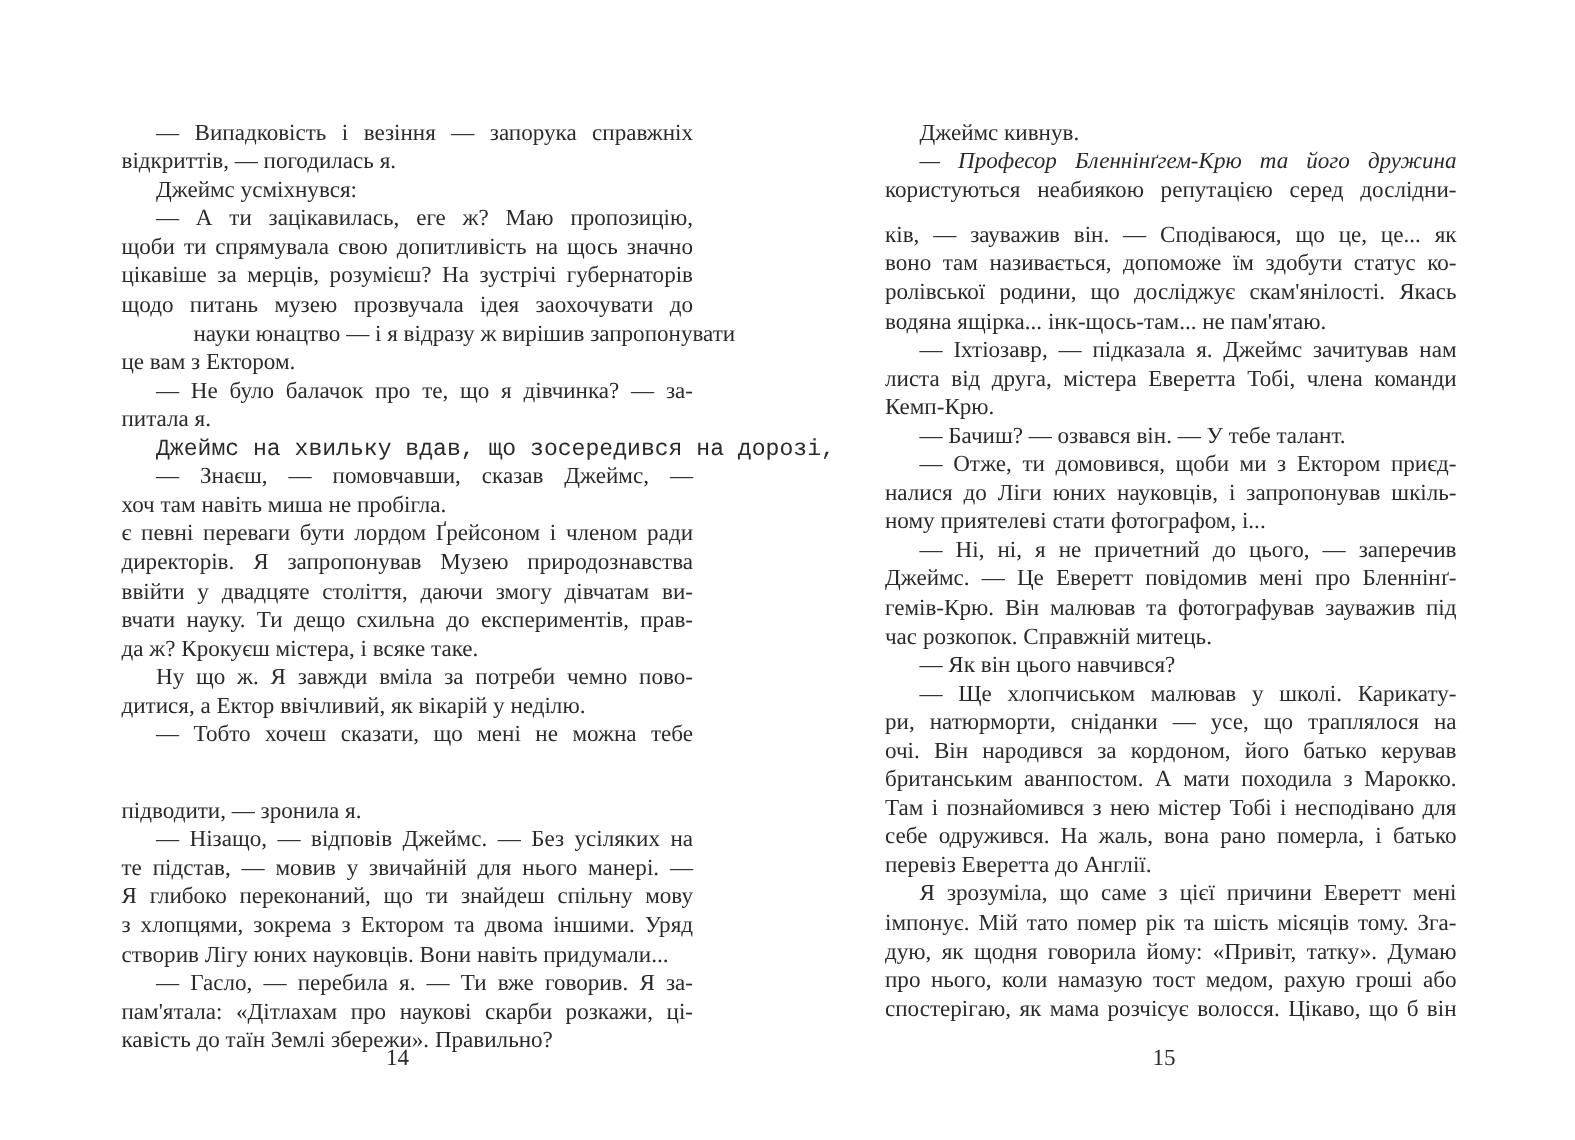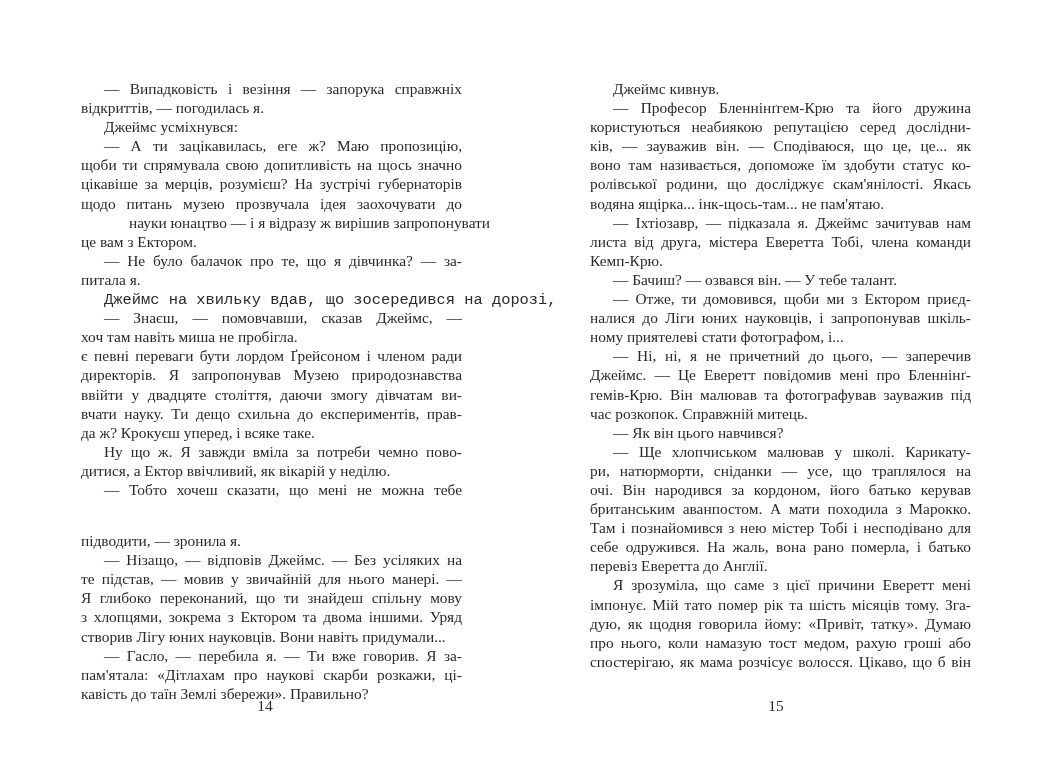--- a/index.html
+++ b/index.html
@@ -38,39 +38,39 @@
     <div class="line last" style="white-space: nowrap;">це вам з Ектором.</div>
     <div class="line indent" style="white-space: nowrap; text-align: left;"><span style="white-space: nowrap; word-spacing: 0px;">— Не було балачок про те, що я дівчинка? — за-</span></div>
     <div class="line last" style="white-space: nowrap;">питала я.</div>
     <div class="line indent" style="white-space: nowrap; text-align: left;"><span style="white-space: nowrap; word-spacing: 0px; font-family: Liberation Mono, monospace;">Джеймс на хвильку вдав, що зосередився на дорозі,</span></div>
     <div class="line indent" style="white-space: nowrap; text-align: left;"><span style="white-space: nowrap; word-spacing: 0px;">— Знаєш, — помовчавши, сказав Джеймс, —</span></div>
     <div class="line last" style="white-space: nowrap;">хоч там навіть миша не пробігла.</div>
     <div class="line" style="white-space: nowrap; text-align: right;"><span style="white-space: nowrap; word-spacing: 0px;">є певні переваги бути лордом Ґрейсоном і членом ради</span></div>
     <div class="line" style="white-space: nowrap; text-align: left;"><span style="white-space: nowrap; word-spacing: 0px;">директорів. Я запропонував Музею природознавства</span></div>
     <div class="line" style="white-space: nowrap; text-align: left;"><span style="white-space: nowrap; word-spacing: 0px;">ввійти у двадцяте століття, даючи змогу дівчатам ви-</span></div>
     <div class="line" style="white-space: nowrap; text-align: left;"><span style="white-space: nowrap; word-spacing: 0px;">вчати науку. Ти дещо схильна до експериментів, прав-</span></div>
-    <div class="line last" style="white-space: nowrap;">да ж? Крокуєш уперед, і всяке таке.</div>
+    <div class="line last" style="white-space: nowrap;">да ж? Крокуєш містера, і всяке таке.</div>
     <div class="line indent" style="white-space: nowrap; text-align: left;"><span style="white-space: nowrap; word-spacing: 0px;">Ну що ж. Я завжди вміла за потреби чемно пово-</span></div>
     <div class="line last" style="white-space: nowrap;">дитися, а Ектор ввічливий, як вікарій у неділю.</div>
     <div class="line indent" style="white-space: nowrap; text-align: left;"><span style="white-space: nowrap; word-spacing: 0px;">— Тобто хочеш сказати, що мені не можна тебе</span></div>
     <div class="line last" style="white-space: nowrap; margin-top: 32px;">підводити, — зронила я.</div>
     <div class="line indent" style="white-space: nowrap; text-align: left;"><span style="white-space: nowrap; word-spacing: 0px;">— Нізащо, — відповів Джеймс. — Без усіляких на</span></div>
     <div class="line" style="white-space: nowrap; text-align: left;"><span style="white-space: nowrap; word-spacing: 0px;">те підстав, — мовив у звичайній для нього манері. —</span></div>
     <div class="line" style="white-space: nowrap; text-align: left;"><span style="white-space: nowrap; word-spacing: 0px;">Я глибоко переконаний, що ти знайдеш спільну мову</span></div>
     <div class="line" style="white-space: nowrap; text-align: left;"><span style="white-space: nowrap; word-spacing: 0px;">з хлопцями, зокрема з Ектором та двома іншими. Уряд</span></div>
     <div class="line last" style="white-space: nowrap;">створив Лігу юних науковців. Вони навіть придумали...</div>
     <div class="line indent" style="white-space: nowrap; text-align: left;"><span style="white-space: nowrap; word-spacing: 0px;">— Гасло, — перебила я. — Ти вже говорив. Я за-</span></div>
     <div class="line" style="white-space: nowrap; text-align: left;"><span style="white-space: nowrap; word-spacing: 0px;">пам'ятала: «Дітлахам про наукові скарби розкажи, ці-</span></div>
     <div class="line last" style="white-space: nowrap;">кавість до таїн Землі збережи». Правильно?</div>
   </div>
 <div id="right-page" class="page">
     <div class="line indent last" style="white-space: nowrap;">Джеймс кивнув.</div>
-    <div class="line indent" style="white-space: nowrap; text-align: left;"><span style="white-space: nowrap; word-spacing: 0px;">— Професор Бленнінґгем-Крю та його дружина</span></div>
+    <div class="line indent" style="white-space: nowrap; text-align: left; font-style: italic;"><span style="white-space: nowrap; word-spacing: 0px;">— Професор Бленнінґгем-Крю та його дружина</span></div>
     <div class="line" style="white-space: nowrap; text-align: left;"><span style="white-space: nowrap; word-spacing: 0px;">користуються неабиякою репутацією серед дослідни-</span></div>
-    <div class="line" style="white-space: nowrap; text-align: left;"><span style="white-space: nowrap; word-spacing: 0px;">ків, — зауважив він. — Сподіваюся, що це, це... як</span></div>
+    <div class="line" style="white-space: nowrap; text-align: left; margin-top: 11px;"><span style="white-space: nowrap; word-spacing: 0px;">ків, — зауважив він. — Сподіваюся, що це, це... як</span></div>
     <div class="line" style="white-space: nowrap; text-align: left;"><span style="white-space: nowrap; word-spacing: 0px;">воно там називається, допоможе їм здобути статус ко-</span></div>
     <div class="line" style="white-space: nowrap; text-align: right;"><span style="white-space: nowrap; word-spacing: 0px;">ролівської родини, що досліджує скам'янілості. Якась</span></div>
     <div class="line last" style="white-space: nowrap;">водяна ящірка... інк-щось-там... не пам'ятаю.</div>
     <div class="line indent" style="white-space: nowrap; text-align: left;"><span style="white-space: nowrap; word-spacing: 0px;">— Іхтіозавр, — підказала я. Джеймс зачитував нам</span></div>
     <div class="line" style="white-space: nowrap; text-align: left;"><span style="white-space: nowrap; word-spacing: 0px;">листа від друга, містера Еверетта Тобі, члена команди</span></div>
     <div class="line last" style="white-space: nowrap;">Кемп-Крю.</div>
     <div class="line indent last" style="white-space: nowrap;">— Бачиш? — озвався він. — У тебе талант.</div>
     <div class="line indent" style="white-space: nowrap; text-align: left;"><span style="white-space: nowrap; word-spacing: 0px;">— Отже, ти домовився, щоби ми з Ектором приєд-</span></div>
     <div class="line" style="white-space: nowrap; text-align: left;"><span style="white-space: nowrap; word-spacing: 0px;">налися до Ліги юних науковців, і запропонував шкіль-</span></div>
     <div class="line last" style="white-space: nowrap;">ному приятелеві стати фотографом, і...</div>

